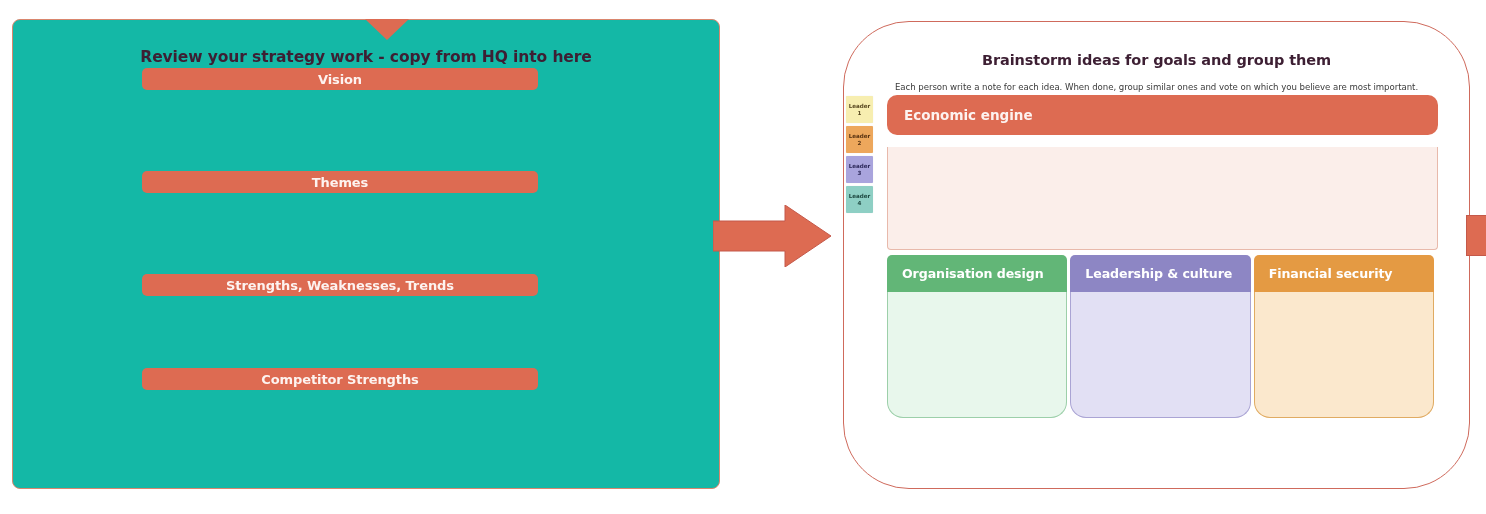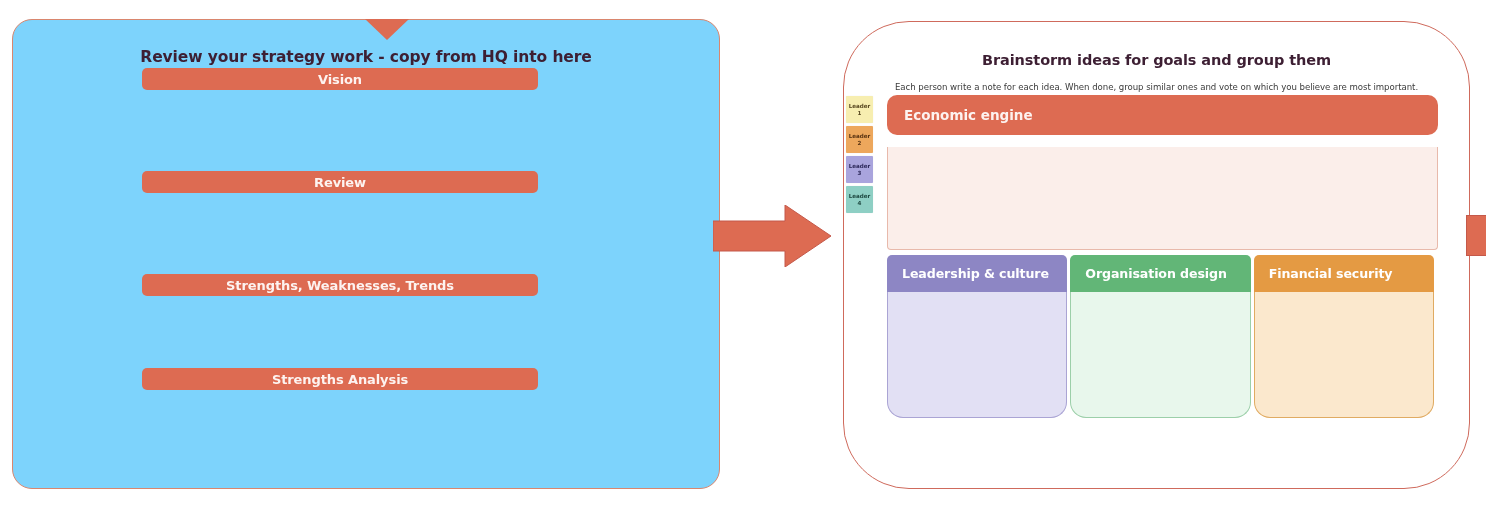--- a/index.html
+++ b/index.html
@@ -22,23 +22,23 @@
     height: 514px;
   }
 
   
   .panel-left {
     position: absolute;
     left: 12px;
     top: 19px;
     width: 708px;
     height: 470px;
-    background: #7dd3fc;
+    background: #14b8a6;
     border: 1px solid #d9866e;
-    border-radius: 20px;
+    border-radius: 8px;
     box-sizing: border-box;
   }
   .panel-left-title {
     position: absolute;
     left: 0;
     top: 28px;
     width: 100%;
     text-align: center;
     font-size: 15.5px;
     font-weight: bold;
@@ -239,25 +239,25 @@
 
   <div class="panel-left">
 
     <div class="top-arrowhead"></div>
 
     <div class="panel-left-title">Review your strategy work - copy from HQ into here</div>
 
     <div class="bar-stack">
       <div class="bar">Vision</div>
       <div class="bar-gap-a"></div>
-      <div class="bar">Review</div>
+      <div class="bar">Themes</div>
       <div class="bar-gap-b"></div>
       <div class="bar">Strengths, Weaknesses, Trends</div>
       <div class="bar-gap-c"></div>
-      <div class="bar">Strengths Analysis</div>
+      <div class="bar">Competitor Strengths</div>
     </div>
   </div>
 
   <svg class="mid-arrow" viewBox="0 0 118 62">
     <polygon points="0,16 72,16 72,0 118,31 72,62 72,46 0,46" fill="#dd6b52" stroke="#c4594a" stroke-width="1"></polygon>
   </svg>
 
   <div class="panel-right">
     <div class="panel-right-title">Brainstorm ideas for goals and group them</div>
     <div class="panel-right-sub">Each person write a note for each idea. When done, group similar ones and vote on which you believe are most important.</div>
@@ -282,26 +282,26 @@
     </div>
   </div>
 
   <div class="ee-card">
     <div class="ee-body"></div>
     <div class="ee-head">Economic engine</div>
   </div>
 
   <div class="cat-row">
     <div class="cat-col">
+      <div class="cat-head" style="background:#62b677;">Organisation design</div>
+      <div class="cat-body" style="background:#e8f7ec;border-color:#9ccfa9;"></div>
+    </div>
+    <div class="cat-col">
       <div class="cat-head" style="background:#8d86c4;">Leadership &amp; culture</div>
       <div class="cat-body" style="background:#e2e0f4;border-color:#aaa4d4;"></div>
-    </div>
-    <div class="cat-col">
-      <div class="cat-head" style="background:#62b677;">Organisation design</div>
-      <div class="cat-body" style="background:#e8f7ec;border-color:#9ccfa9;"></div>
     </div>
     <div class="cat-col">
       <div class="cat-head" style="background:#e49a43;">Financial security</div>
       <div class="cat-body" style="background:#fbe8cd;border-color:#e0ab62;"></div>
     </div>
   </div>
 
   <div class="edge-arrow"></div>
 
 </div>

